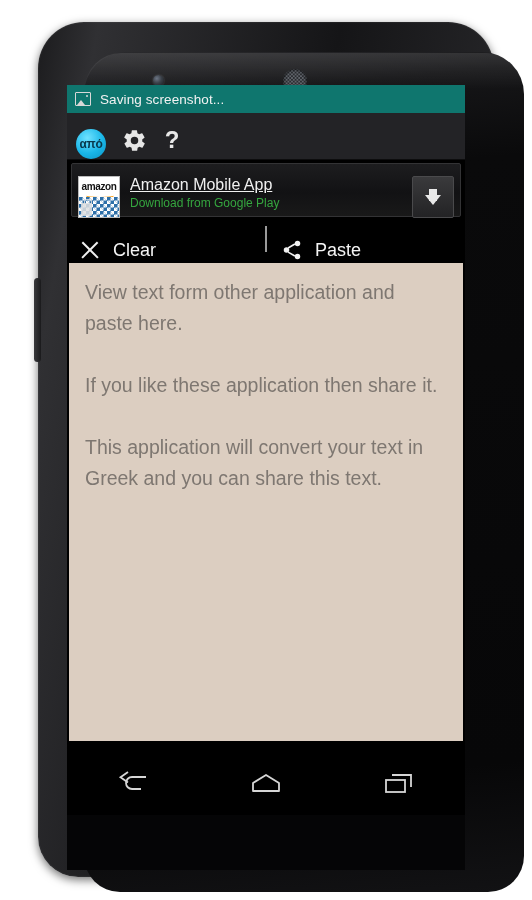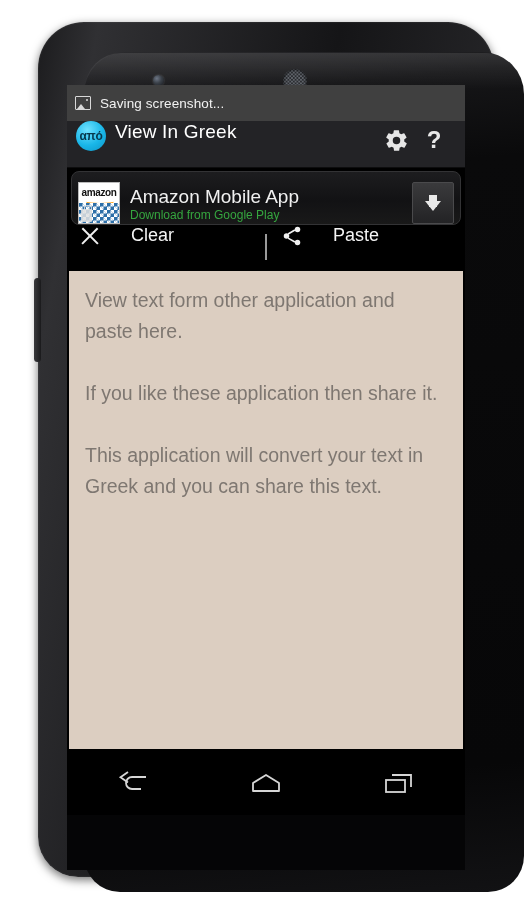--- a/index.html
+++ b/index.html
@@ -59,61 +59,61 @@
   #screen {
     position:absolute;
     left:67px; top:85px;
     width:398px; height:730px;
     background:#000;
     overflow:hidden;
   }
 
   
   #status-bar {
-    height:36px; background:#404040; display:flex; align-items:center; padding-left:8px;
+    height:28px; background:#0f766e; display:flex; align-items:center; padding-left:8px;
   }
   #status-icon-photo {
     width:16px; height:14px; border:1.6px solid #d8d8d8; border-radius:1px;
     position:relative; flex:none; margin-right:9px;
   }
   #status-icon-photo::after{
     content:''; position:absolute; left:1px; bottom:0px;
     border-left:4.5px solid transparent; border-right:4.5px solid transparent;
     border-bottom:5px solid #d8d8d8;
   }
   #status-icon-photo::before{
     content:''; position:absolute; right:2px; top:1.5px; width:2.5px;height:2.5px;
     border-radius:50%; background:#d8d8d8;
   }
   #status-text { color:#f2f2f2; font-size:13.5px; letter-spacing:.1px; }
 
   
   #action-bar {
     height:47px; background:#232326;
-    display:flex; align-items:flex-start; padding:0 12px 0 9px;
+    display:flex; align-items:flex-end; padding:0 24px 0 9px;
     border-bottom:1px solid #0d0d0e;
   }
   #app-logo {
     width:30px; height:30px; border-radius:50%; flex:none; margin-right:9px;
     background: radial-gradient(circle at 38% 30%, #6fe2ff 0%, #19b6e8 55%, #0d93c4 100%);
     display:flex; align-items:center; justify-content:center;
     color:#07394d; font-size:12px; font-weight:bold; letter-spacing:-.3px;
   }
   #app-title { color:#fff; font-size:19px; flex:1; letter-spacing:.2px; }
   .bar-icon-btn {
     width:38px; height:38px; display:flex; align-items:center; justify-content:center; flex:none;
   }
   #help-icon { color:#e8e8e8; font-size:24px; font-weight:bold; line-height:1; }
 
   
   #ad-banner {
     height:54px; margin:3px 4px 0 4px;
     background: linear-gradient(180deg,#1d1d1f 0%, #121214 55%, #191919 100%);
-    border:1px solid #333335; border-radius:8px;
-    display:flex; align-items:flex-end; padding:0 6px;
+    border:1px solid #333335; border-radius:2px;
+    display:flex; align-items:flex-start; padding:12px 6px;
   }
   #ad-app-icon {
     width:42px; height:42px; flex:none; margin-right:10px;
     background:#fff; border:1px solid #bbb; position:relative; overflow:hidden;
   }
   #ad-icon-word {
     position:absolute; top:4px; left:0; right:0; text-align:center;
     font-size:10px; font-weight:bold; color:#111; letter-spacing:-.4px;
   }
   #ad-icon-smile {
@@ -130,42 +130,42 @@
   }
   #ad-icon-lock {
     position:absolute; left:2px; bottom:1px; width:11px; height:13px;
     background:rgba(225,225,225,.85); border-radius:1px;
   }
   #ad-icon-lock::before{
     content:''; position:absolute; left:2.5px; top:-4px; width:6px; height:6px;
     border:1.5px solid rgba(225,225,225,.85); border-bottom:none; border-radius:3px 3px 0 0;
   }
   #ad-text-wrap { flex:1; min-width:0; }
-  #ad-title { color:#f0f0f0; font-size:19px; line-height:18px; white-space:nowrap; }
+  #ad-title { color:#f0f0f0; font-size:16px; line-height:18px; white-space:nowrap;text-decoration:underline; }
   #ad-subtitle { color:#35a63f; font-size:12px; line-height:18px; white-space:nowrap; }
   #ad-download-btn {
     width:42px; height:42px; flex:none;
     background: linear-gradient(180deg,#3a3a3c,#232325);
     border:1px solid #4a4a4c; border-radius:2px;
     display:flex; align-items:center; justify-content:center;
   }
   #ad-arrow-icon {
     width:0;height:0; position:relative;
     border-left:8px solid transparent; border-right:8px solid transparent;
     border-top:10px solid #e9e9e9; margin-top:6px;
   }
   #ad-arrow-icon::before{
     content:''; position:absolute; left:-4px; top:-16px; width:8px; height:12px; background:#e9e9e9;
   }
 
   
   #toolbar {
     height:44px; background:#000; display:flex; align-items:center; color:#f2f2f2;
   }
-  .tool-btn { display:flex; align-items:flex-start; flex:1; height:100%;gap:18px; }
+  .tool-btn { display:flex; align-items:flex-end; flex:1; height:100%; }
   .tool-label { font-size:18px; color:#f4f4f4; }
   .tool-sep { width:1px; height:26px; background:#9a9a9a; flex:none; }
 
   #clear-icon { width:22px;height:22px; position:relative; margin:0 12px 0 12px; flex:none; }
   #clear-icon::before, #clear-icon::after {
     content:''; position:absolute; left:0; top:10px; width:22px; height:2.4px; background:#f0f0f0;
   }
   #clear-icon::before{ transform:rotate(45deg); }
   #clear-icon::after { transform:rotate(-45deg); }
 
@@ -227,21 +227,20 @@
 
   <div id="status-bar">
     <div id="status-icon-photo"></div>
     <span id="status-text">Saving screenshot...</span>
   </div>
 
   <div id="action-bar">
     <div id="app-logo">
       <span>από</span>
     </div>
-    <span id="app-title">View In Greek</span>
     <div class="bar-icon-btn">
       <svg width="25" height="25" viewBox="0 0 24 24">
         <path fill="#e6e6e6" d="M19.4 13a7.8 7.8 0 0 0 0-2l2.1-1.6a.5.5 0 0 0 .1-.6l-2-3.5a.5.5 0 0 0-.6-.2l-2.5 1a7.7 7.7 0 0 0-1.7-1l-.4-2.6a.5.5 0 0 0-.5-.4h-4a.5.5 0 0 0-.5.4l-.4 2.6c-.6.2-1.2.6-1.7 1l-2.5-1a.5.5 0 0 0-.6.2l-2 3.5a.5.5 0 0 0 .1.6L4.6 11a7.8 7.8 0 0 0 0 2l-2.1 1.6a.5.5 0 0 0-.1.6l2 3.5c.1.2.4.3.6.2l2.5-1c.5.4 1.1.8 1.7 1l.4 2.6c0 .2.2.4.5.4h4c.3 0 .5-.2.5-.4l.4-2.6c.6-.2 1.2-.6 1.7-1l2.5 1c.2.1.5 0 .6-.2l2-3.5a.5.5 0 0 0-.1-.6L19.4 13zM12 15.6A3.6 3.6 0 1 1 12 8.4a3.6 3.6 0 0 1 0 7.2z"></path>
       </svg>
     </div>
     <div class="bar-icon-btn">
       <span id="help-icon">?</span>
     </div>
   </div>
 

